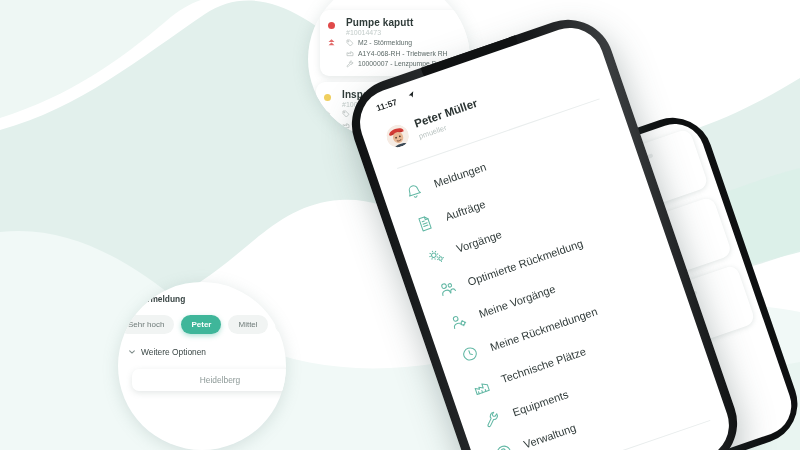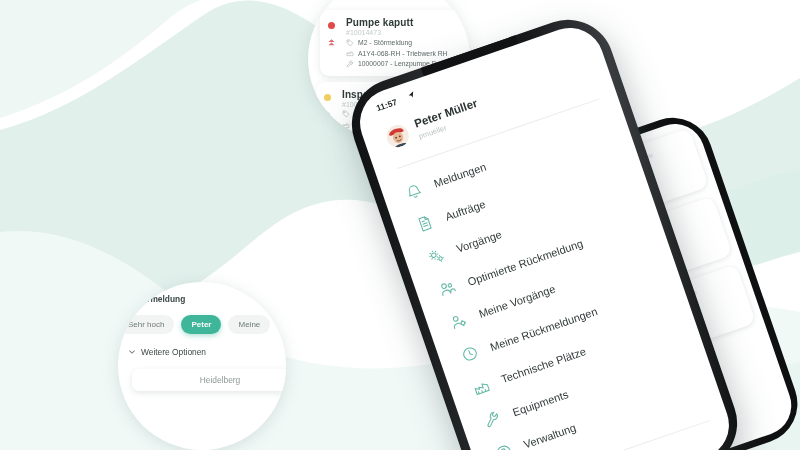--- a/index.html
+++ b/index.html
@@ -332,21 +332,21 @@
 
 
       <div style="display:flex;gap:7px;margin:11px 0 0 12px;">
         <div class="chip">
           <span>Sehr hoch</span>
         </div>
         <div class="chip on">
           <span>Peter</span>
         </div>
         <div class="chip">
-          <span>Meine</span>
+          <span>Mittel</span>
         </div>
         <div class="chip">
           <span>Nie</span>
         </div>
       </div>
 
       <div class="opt" style="margin:13px 0 8px 22px;">
         <svg viewBox="0 0 12 12" style="width:8px;height:8px;" fill="none" stroke="#7f8c8a" stroke-width="1.6" stroke-linecap="round">
           <path d="M2.5 4.2 L6 7.6 L9.5 4.2"></path>
         </svg>

